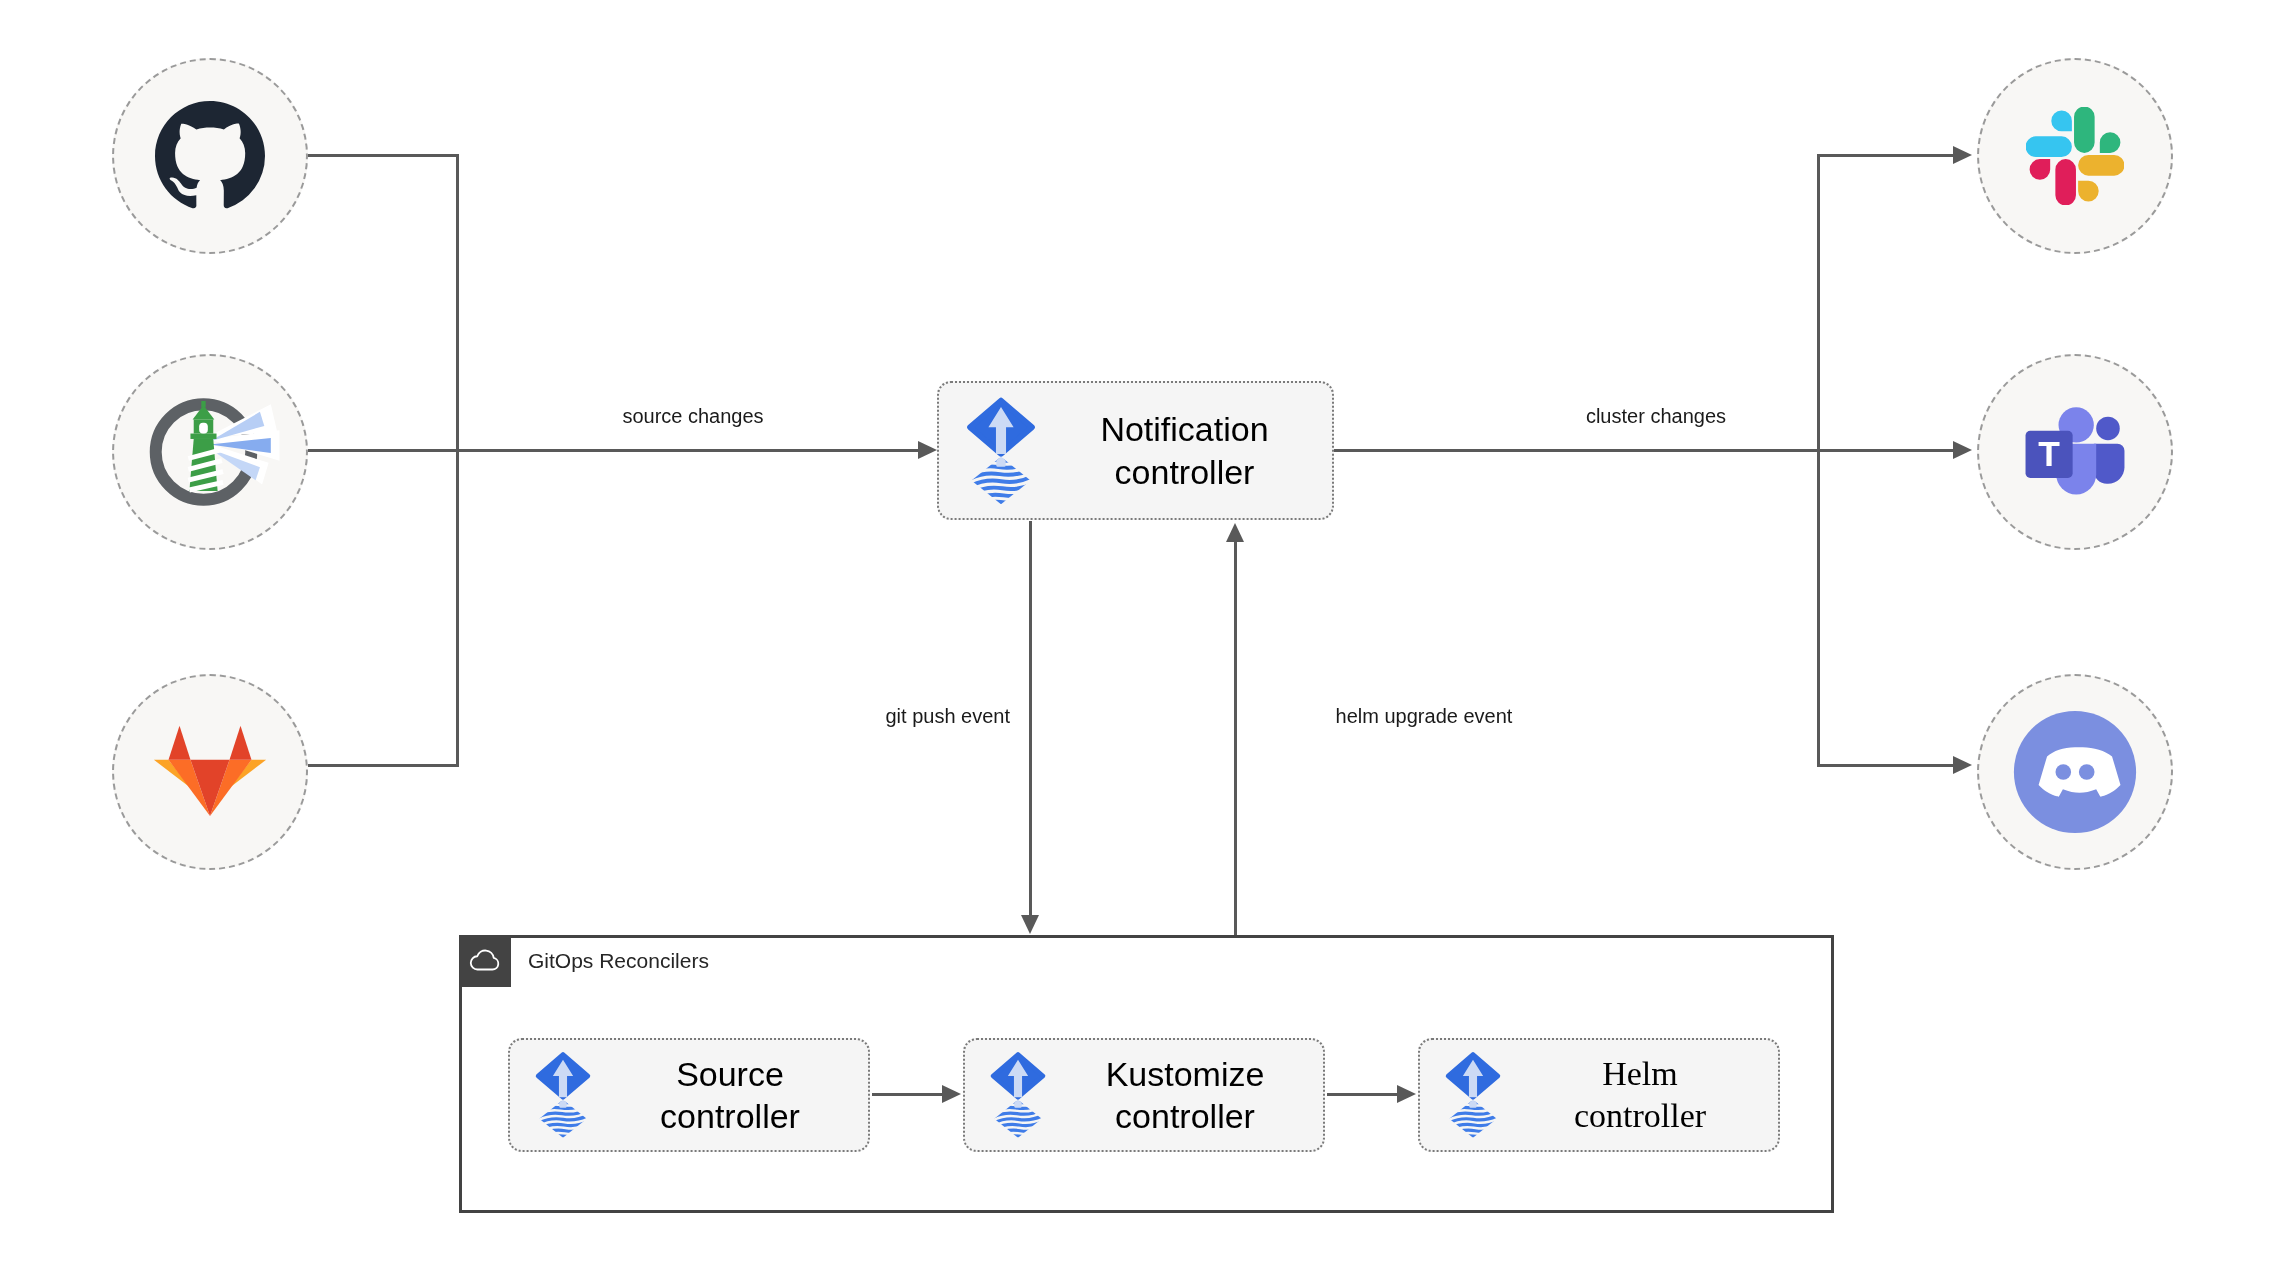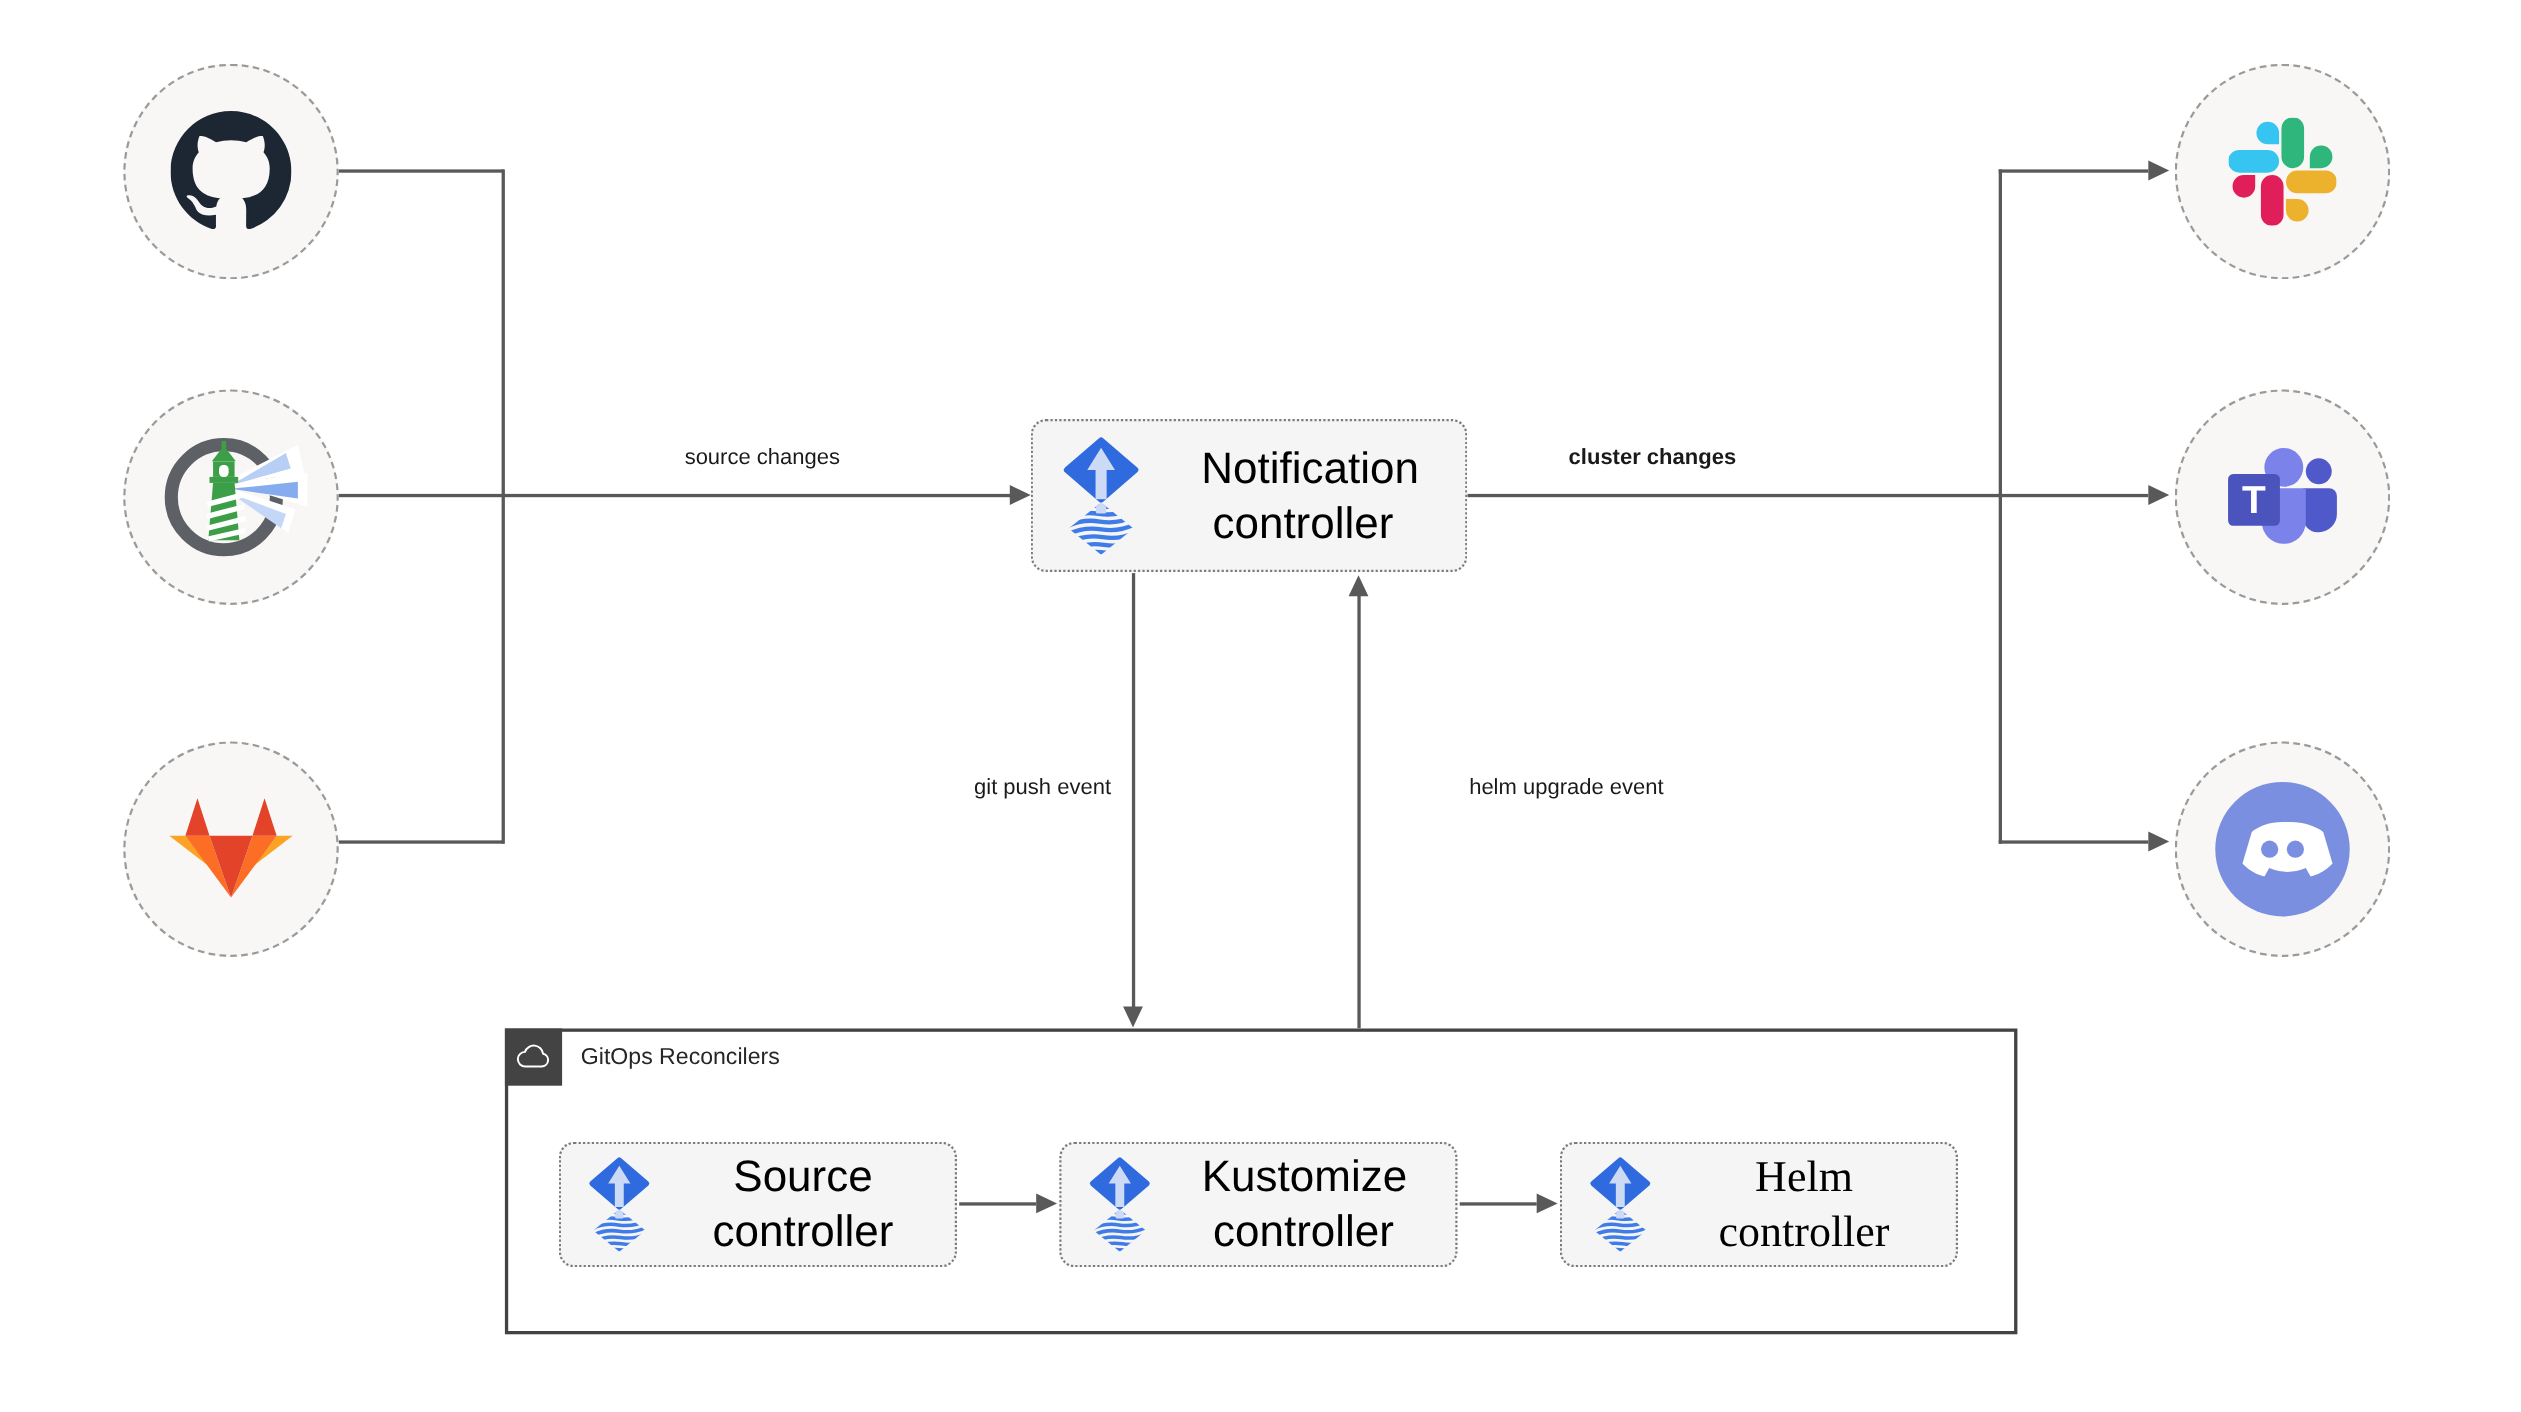--- a/index.html
+++ b/index.html
@@ -18,21 +18,21 @@
 
   
   .ah{position:absolute;width:0;height:0;}
   .ah.right{border-top:9px solid transparent;border-bottom:9px solid transparent;border-left:19px solid #595959;}
   .ah.down{border-left:9px solid transparent;border-right:9px solid transparent;border-top:19px solid #595959;}
   .ah.up{border-left:9px solid transparent;border-right:9px solid transparent;border-bottom:19px solid #595959;}
 
   
   .node{position:absolute;background:#f5f5f5;border:2px dotted #7a7a7a;border-radius:14px;
         box-sizing:border-box;display:flex;align-items:center;}
-  .node .label{flex:1;text-align:center;font-size:40px;line-height:1.25;color:#000;
+  .node .label{flex:1;text-align:center;font-size:34px;line-height:1.25;color:#000;
                display:flex;align-items:center;justify-content:center;}
   .node .label span{display:inline-block;max-width:185px;}
   .fluxwrap{display:flex;align-items:center;justify-content:center;}
 
   
   .edge-label{position:absolute;font-size:20px;color:#1a1a1a;white-space:nowrap;}
 
   
   .container-box{position:absolute;left:459px;top:935px;width:1375px;height:278px;
                  border:3px solid #434343;background:#ffffff;box-sizing:border-box;}
@@ -147,21 +147,21 @@
   <div class="ah right" style="left:1953px;top:441px;"></div>
   <div class="hline" style="left:1817px;top:764px;width:136px;"></div>
   <div class="ah right" style="left:1953px;top:756px;"></div>
 
   <div class="vline" style="left:1029px;top:521px;height:396px;"></div>
   <div class="ah down" style="left:1021px;top:915px;"></div>
   <div class="vline" style="left:1234px;top:541px;height:394px;"></div>
   <div class="ah up" style="left:1226px;top:523px;"></div>
 
   <div class="edge-label" style="left:543px;top:405px;width:300px;text-align:center;">source changes</div>
-  <div class="edge-label" style="left:1426px;top:405px;width:300px;text-align:left;font-weight:bold;">cluster changes</div>
+  <div class="edge-label" style="left:1426px;top:405px;width:300px;text-align:right;">cluster changes</div>
   <div class="edge-label" style="left:760px;top:705px;width:250px;text-align:right;">git push event</div>
   <div class="edge-label" style="left:1264px;top:705px;width:320px;text-align:center;">helm upgrade event</div>
 
   <div class="node" style="left:937px;top:381px;width:397px;height:139px;">
     <span class="fluxwrap" style="margin-left:26px;">
       <svg width="72" height="110" viewBox="0 0 100 152" aria-hidden="true">
         <defs>
             <clipPath id="fluxclip">
               <path d="M50 84 L91 117 L50 150 L9 117 Z"></path>
             </clipPath>

